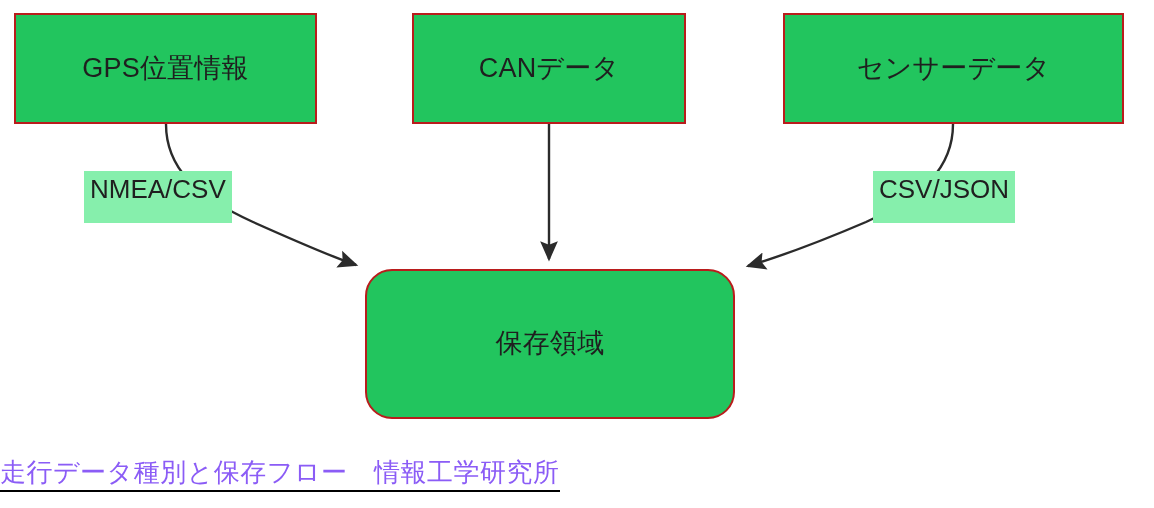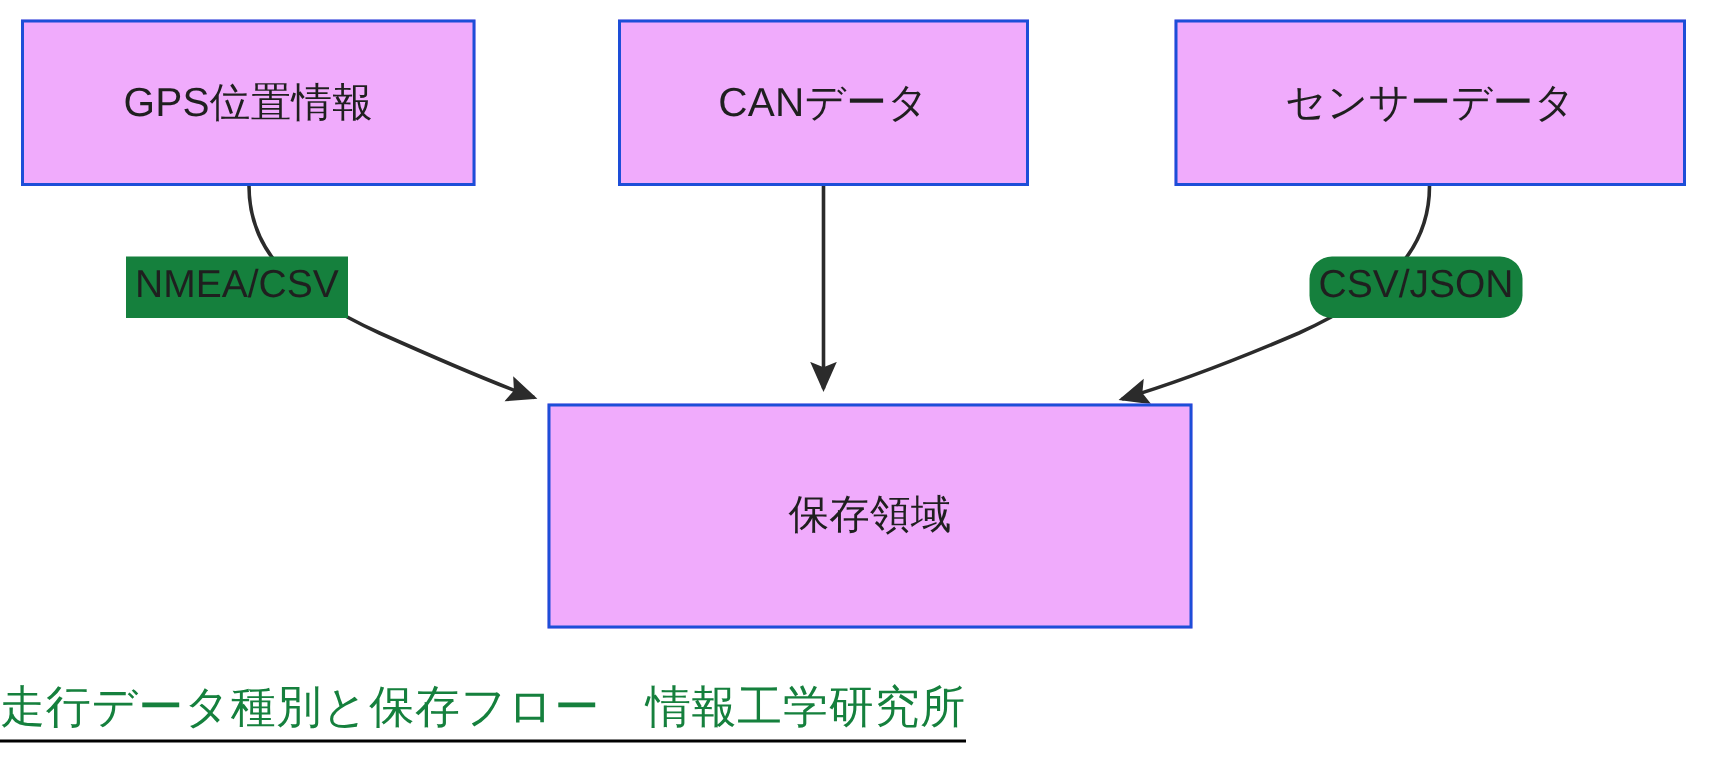--- a/index.html
+++ b/index.html
@@ -16,78 +16,78 @@
   }
   #canvas {
     position: relative;
     width: 1154px;
     height: 508px;
     background: #ffffff;
   }
   .node {
     position: absolute;
     box-sizing: border-box;
-    background: #f0abfc;
-    border: 2px solid #1d4ed8;
+    background: #22c55e;
+    border: 2px solid #b91c1c;
     display: flex;
     flex-direction: column;
     align-items: center;
     justify-content: center;
     color: #1f1f1f;
     font-size: 27px;
     line-height: 1.32;
     letter-spacing: 0.2px;
     white-space: nowrap;
     z-index: 3;
   }
   #node-gps   { left: 14px;  top: 13px;  width: 303px; height: 111px; }
   #node-can   { left: 412px; top: 13px;  width: 274px; height: 111px; }
   #node-sensor{ left: 783px; top: 13px;  width: 341px; height: 111px; }
-  #node-store { left: 365px; top: 269px; width: 430px; height: 150px; }
+  #node-store { left: 365px; top: 269px; width: 370px; height: 150px; border-radius: 27px; }
 
   .node-line { display: block; }
 
   #edges {
     position: absolute;
     left: 0;
     top: 0;
     width: 1154px;
     height: 508px;
     z-index: 1;
     pointer-events: none;
   }
 
   .edge-label {
     position: absolute;
-    background: #15803d;
+    background: #86efac;
     color: #1f1f1f;
     font-size: 26px;
     line-height: 1.25;
-    padding: 2px 6px 6px 6px;
+    padding: 2px 6px 17px 6px;
     white-space: nowrap;
     z-index: 4;
     text-align: center;
   }
   #label-nmea   { left: 84px;  top: 171px; }
   #label-binary { left: 484px; top: 171px; }
-  #label-csv    { left: 873px; top: 171px; border-radius: 15px; }
+  #label-csv    { left: 873px; top: 171px; }
 
   #caption {
     position: absolute;
     left: 0;
     top: 450px;
     width: 1154px;
     height: 50px;
     display: flex;
     align-items: center;
     z-index: 5;
   }
   #caption-text {
-    font-size: 30px;
-    color: #15803d;
+    font-size: 26px;
+    color: #8b5cf6;
     letter-spacing: 0.5px;
     white-space: pre;
     border-bottom: 2px solid #000000;
     padding-bottom: 3px;
     line-height: 1.15;
   }
 </style>
 </head>
 <body>
 

